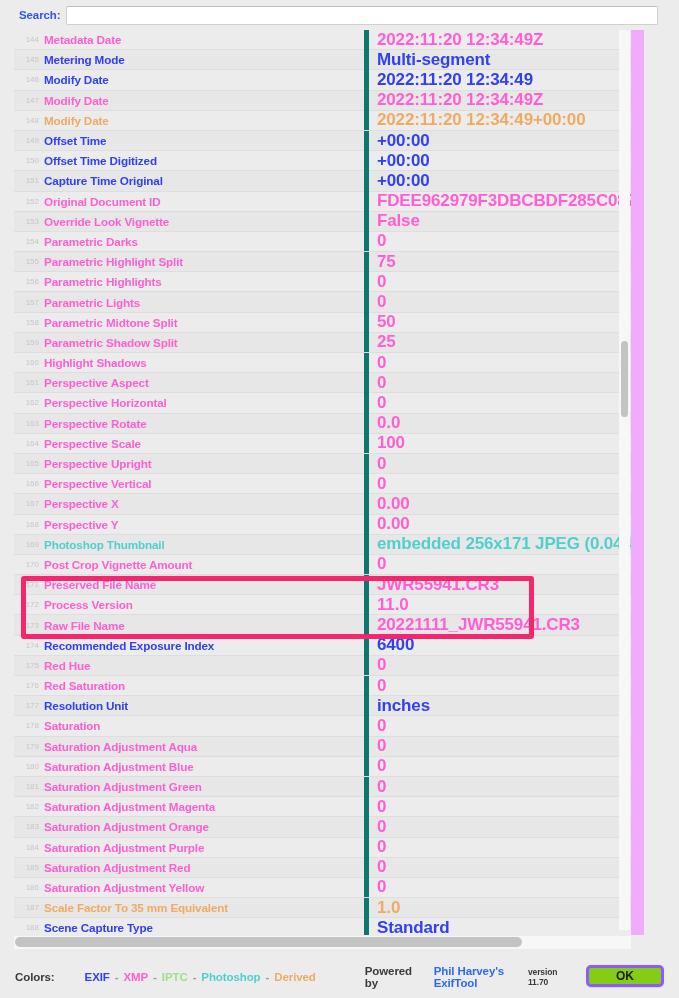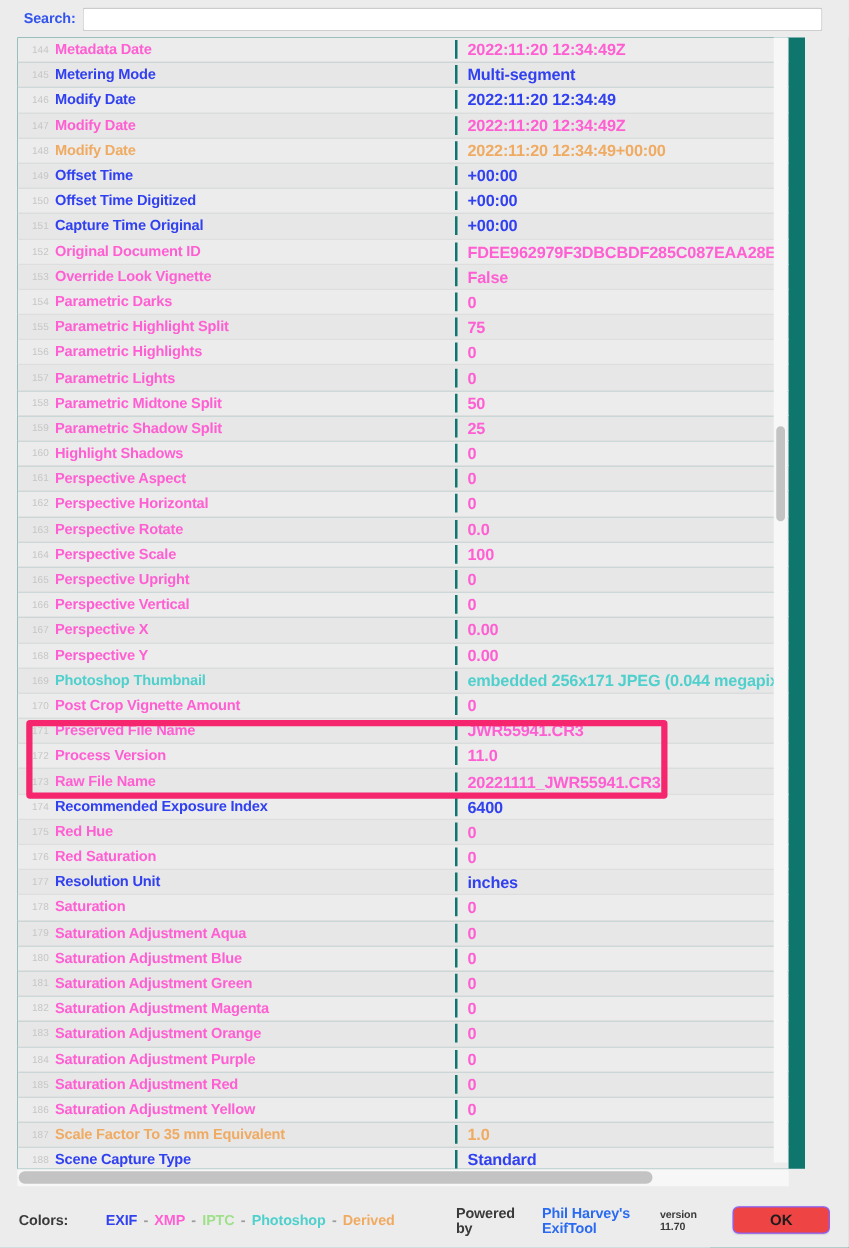--- a/index.html
+++ b/index.html
@@ -41,21 +41,21 @@
     color: #111;
     padding: 0 4px;
     outline: none;
   }
 
   
   #table-viewport {
     position: absolute;
     left: 14px; top: 30px;
     width: 630px; height: 905px;
-    background: #0f766e;
+    background: #f0abfc;
     overflow: hidden;
   }
   #table-clip {
     position: absolute;
     left: 0; top: 0;
     width: 617px; height: 905px;
     overflow: hidden;
   }
   .row {
     position: relative;
@@ -79,23 +79,23 @@
   .tag {
     width: 320px;
     min-width: 320px;
     font-size: 11.7px;
     font-weight: bold;
     overflow: hidden;
     letter-spacing: -0.15px;
   }
   .val {
     flex: 1;
-    font-size: 13px;
-    font-weight: bold;
-    border-left: 2px solid #0f766e;
+    font-size: 17px;
+    font-weight: bold;
+    border-left: 5px solid #0f766e;
     padding-left: 8px;
     overflow: hidden;
     letter-spacing: -0.15px;
   }
 
   
   .g-exif      { color: #3241f0; }
   .g-xmp       { color: #ff5fd2; }
   .g-photoshop { color: #4fd0cc; }
   .g-derived   { color: #f0ab63; }
@@ -172,22 +172,22 @@
   #powered .pb-version {
     color: #3a3a3a;
     font-size: 8.5px;
     font-weight: bold;
     margin-left: 4px;
   }
   #ok-button {
     position: absolute;
     left: 586px; top: 10px;
     width: 78px; height: 22px;
-    background: #ef4444;
-    border: 1px solid #8b5cf6;
+    background: #84cc16;
+    border: 3px solid #8b5cf6;
     border-radius: 5px;
     font-family: "Liberation Sans", sans-serif;
     font-size: 12px;
     font-weight: bold;
     color: #1c1c1c;
     cursor: default;
     box-shadow: 0 0.5px 1px rgba(0,0,0,0.10);
   }
 </style>
 </head>

